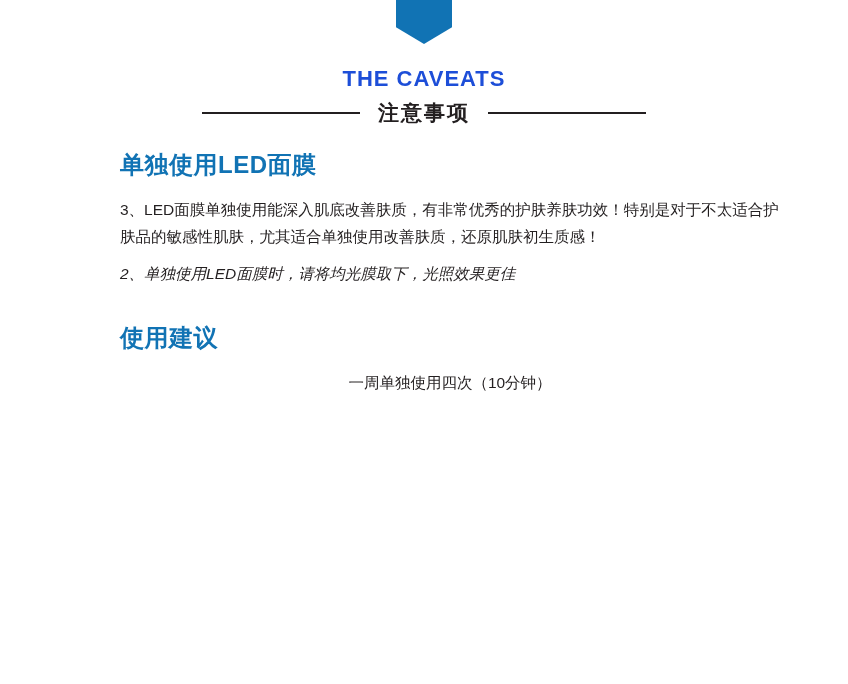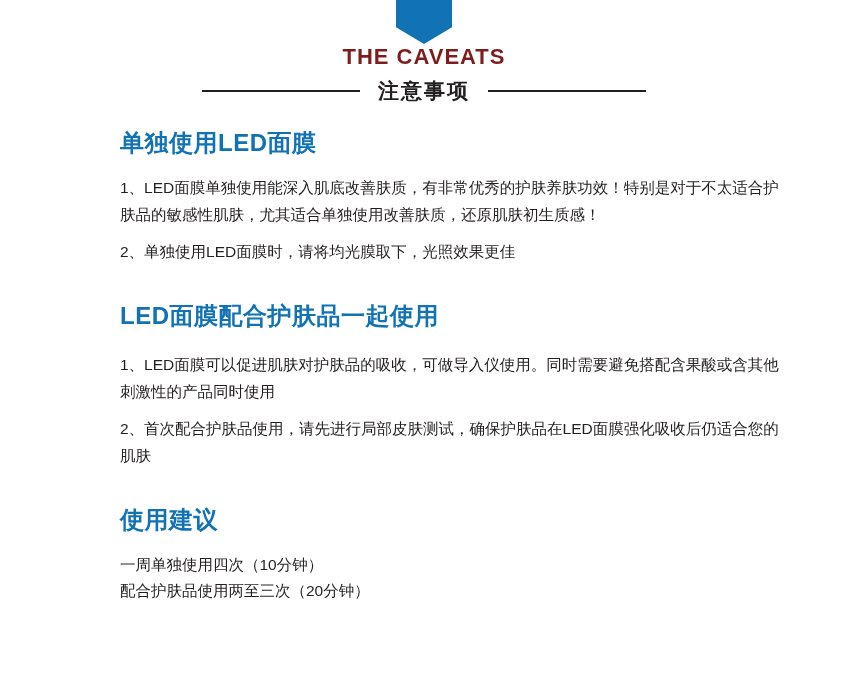--- a/index.html
+++ b/index.html
@@ -28,25 +28,25 @@
   }
   .badge {
     width: 56px;
     height: 44px;
     margin: 0 auto;
     background: #1173b4;
     -webkit-clip-path: polygon(0 0, 100% 0, 100% 62%, 50% 100%, 0 62%);
     clip-path: polygon(0 0, 100% 0, 100% 62%, 50% 100%, 0 62%);
   }
   .title-en {
-    margin-top: 0;
+    margin-top: 22px;
     font-size: 22px;
     font-weight: bold;
     letter-spacing: 1px;
-    color: #7f1d1d;
+    color: #1d4ed8;
   }
   .title-cn-row {
     margin-top: 7px;
     display: flex;
     align-items: center;
     justify-content: center;
     gap: 18px;
   }
   .rule {
     height: 2px;
@@ -80,27 +80,29 @@
   }
   .para {
     font-size: 15.5px;
     line-height: 1.72;
     margin: 0 0 11px 0;
     color: #231f20;
     max-width: 660px;
   }
   .para.tight {
     margin-bottom: 4px;
+    font-style: italic;
   }
   .para.compact {
     line-height: 1.62;
     margin-bottom: 2px;
   }
   .advice .para {
     margin-bottom: 1px;
+    text-align: center;
   }
   .sec-advice .section-heading {
   }
   .sec-combo .section-heading {
     margin-bottom: 20px;
   }
 </style>
 </head>
 <body>
 
@@ -113,30 +115,24 @@
       <div class="rule"></div>
       <div class="title-cn">注意事项</div>
       <div class="rule"></div>
     </div>
   </div>
 
   <div class="content">
 
     <div class="section sec-solo">
       <h2 class="section-heading">单独使用LED面膜</h2>
-      <p class="para">1、LED面膜单独使用能深入肌底改善肤质，有非常优秀的护肤养肤功效！特别是对于不太适合护肤品的敏感性肌肤，尤其适合单独使用改善肤质，还原肌肤初生质感！</p>
+      <p class="para">3、LED面膜单独使用能深入肌底改善肤质，有非常优秀的护肤养肤功效！特别是对于不太适合护肤品的敏感性肌肤，尤其适合单独使用改善肤质，还原肌肤初生质感！</p>
       <p class="para tight">2、单独使用LED面膜时，请将均光膜取下，光照效果更佳</p>
     </div>
 
-    <div class="section sec-combo">
-      <h2 class="section-heading">LED面膜配合护肤品一起使用</h2>
-      <p class="para">1、LED面膜可以促进肌肤对护肤品的吸收，可做导入仪使用。同时需要避免搭配含果酸或含其他刺激性的产品同时使用</p>
-      <p class="para">2、首次配合护肤品使用，请先进行局部皮肤测试，确保护肤品在LED面膜强化吸收后仍适合您的肌肤</p>
-    </div>
 
     <div class="section sec-advice advice">
       <h2 class="section-heading">使用建议</h2>
       <p class="para compact">一周单独使用四次（10分钟）</p>
-      <p class="para compact">配合护肤品使用两至三次（20分钟）</p>
     </div>
 
   </div>
 </div>
 
 </body></html>

